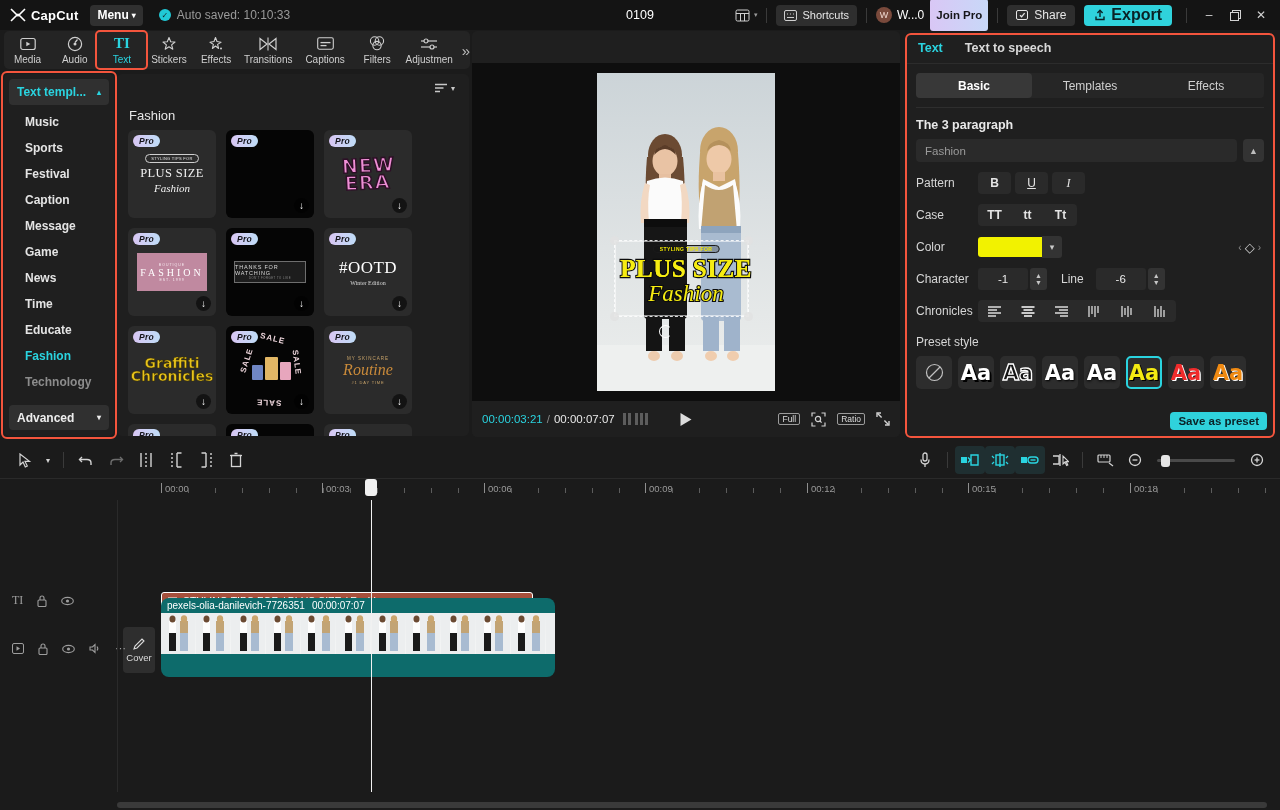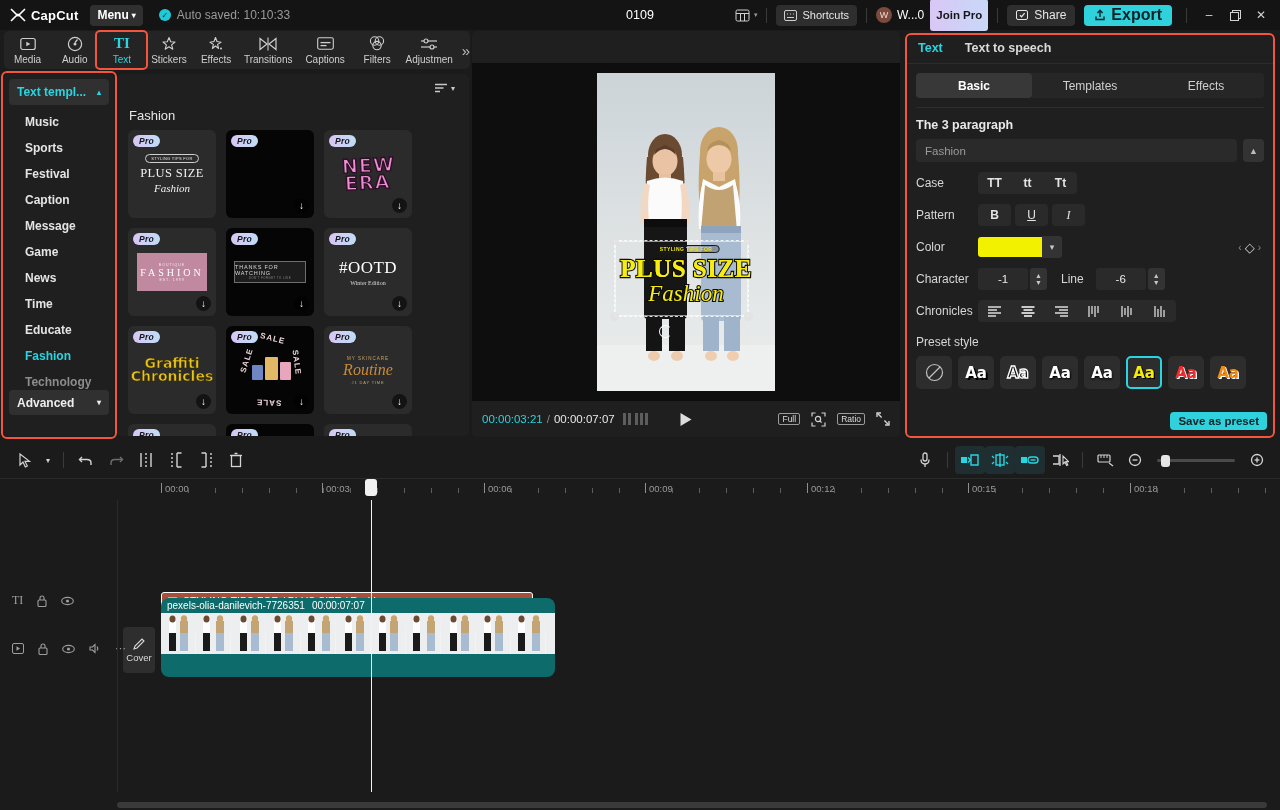--- a/index.html
+++ b/index.html
@@ -77,21 +77,21 @@
     margin: 5px 5px 0 5px; height: 26px; background: #303030; border-radius: 4px;
     display: flex; align-items: center; justify-content: space-between; padding: 0 8px;
     font-size: 12px; font-weight: bold; color: #2ad4e0;
   }
   .cat-list { margin-top: 4px; }
   .cat-item { height: 26px; display: flex; align-items: center; padding-left: 21px;
     font-size: 12px; font-weight: bold; color: #e4e4e4; }
   .cat-item.sel { color: #2ad4e0; }
   .cat-item.dim { color: #8c8c8c; }
   .cat-foot {
-    position: absolute; left: 5px; bottom: 21px; width: 100px; height: 25px;
+    position: absolute; left: 5px; bottom: 6px; width: 100px; height: 25px;
     background: #303030; border-radius: 4px; display: flex; align-items: center;
     justify-content: space-between; padding: 0 8px; font-size: 12px; font-weight: bold; color: #ededed;
   }
 
   
   .gridpanel { position: absolute; left: 117px; top: 74px; width: 352px; height: 362px; background: #1f1f1f; border-radius: 5px; overflow: hidden;}
   .filter-row { height: 28px; display: flex; align-items: center; justify-content: flex-end; padding-right: 14px; gap: 3px; color: #c8c8c8; }
   .grid-title { font-size: 13px; color: #e6e6e6; padding: 6px 0 7px 12px; }
   .tiles { display: grid; grid-template-columns: repeat(3, 88px); gap: 10px; padding-left: 11px; }
   .tile { width: 88px; height: 88px; border-radius: 6px; background: #2b2b2b; position: relative; overflow: hidden; }
@@ -193,21 +193,21 @@
   .sep-gap { width: 4px; }
   .color-chip { width: 64px; height: 20px; border-radius: 3px 0 0 3px; }
   .color-drop { width: 20px; height: 22px; background: #333; border-radius: 0 3px 3px 0; display:flex;align-items:center;justify-content:center;color:#c8c8c8;font-size:9px;}
   .kf { margin-left: auto; margin-right: 14px; display:flex; align-items:center; gap:3px; color:#8e8e8e; font-size:10px;}
   .kf .dia { color: #d8d8d8; font-size: 13px;}
   .num { width: 50px; height: 22px; background: #2a2a2a; border-radius: 3px; display:flex;align-items:center;justify-content:center; font-size: 11.5px; color:#eaeaea;}
   .spin { width: 17px; height: 22px; background:#333; border-radius:3px; margin-left: 2px; display:flex;flex-direction:column;align-items:center;justify-content:center;color:#c6c6c6;font-size:7px; line-height:7px;}
   .preset-lb { font-size: 12px; color: #d6d6d6; margin: 13px 0 0 11px;}
   .presets { display: flex; gap: 6px; margin: 7px 0 0 11px;}
   .pz { width: 36px; height: 33px; background: #2d2d2d; border-radius: 5px; display:flex;align-items:center;justify-content:center;
-     font-size: 15px; font-weight: bold; font-family:"DejaVu Sans",sans-serif; position: relative;}
+     font-size: 21px; font-weight: bold; font-family:"DejaVu Sans",sans-serif; position: relative;}
   .pz.selp { outline: 2px solid #2ad4e0; outline-offset: -2px;}
   .save-preset { position: absolute; right: 8px; bottom: 8px; background: #2fd2dc; color: #0a2226;
      font-size: 11.5px; font-weight: bold; border-radius: 4px; padding: 3px 8px;}
 
   
   .tl-toolbar { position: absolute; left: 0; top: 442px; width: 1280px; height: 36px; background: #1b1b1b; display: flex; align-items: center;}
   .tlb { width: 30px; height: 28px; display: flex; align-items: center; justify-content: center; color: #d4d4d4;}
   .tlb.on { background: #1f2f31; border-radius: 4px; color: #2ad4e0; }
   .vline { width: 1px; height: 16px; background: #3a3a3a; margin: 0 7px;}
   .zoom-slider { width: 78px; height: 3px; background: #4a4a4a; border-radius: 2px; position: relative; margin: 0 7px;}
@@ -694,40 +694,40 @@
     <div>Effects</div>
   </div>
   <div class="rp-divider"></div>
   <div class="rp-label">The 3 paragraph</div>
   <div class="textbox">
     <div class="inp">Fashion</div>
     <div class="collapse">▲</div>
   </div>
 
   <div class="prow">
-    <span class="lb">Case</span>
-    <span class="btn-group">
-      <span class="bg-item" style="font-weight:bold;">TT</span>
-      <span class="bg-item" style="font-weight:bold;">tt</span>
-      <span class="bg-item" style="font-weight:bold;">Tt</span>
-    </span>
-  </div>
-
-  <div class="prow">
     <span class="lb">Pattern</span>
     <span class="btn-group">
       <span class="bg-item" style="font-weight:bold;">B</span>
     </span>
     <span class="sep-gap"></span>
     <span class="btn-group">
       <span class="bg-item" style="text-decoration:underline;">U</span>
     </span>
     <span class="sep-gap"></span>
     <span class="btn-group">
       <span class="bg-item" style="font-style:italic;font-family:'Liberation Serif',serif;">I</span>
+    </span>
+  </div>
+
+  <div class="prow">
+    <span class="lb">Case</span>
+    <span class="btn-group">
+      <span class="bg-item" style="font-weight:bold;">TT</span>
+      <span class="bg-item" style="font-weight:bold;">tt</span>
+      <span class="bg-item" style="font-weight:bold;">Tt</span>
     </span>
   </div>
 
   <div class="prow">
     <span class="lb">Color</span>
     <span style="display:flex;align-items:center;">
       <span class="color-chip" style="background:#f2f200;"></span>
       <span class="color-drop">▾</span>
     </span>
     <span class="kf">

